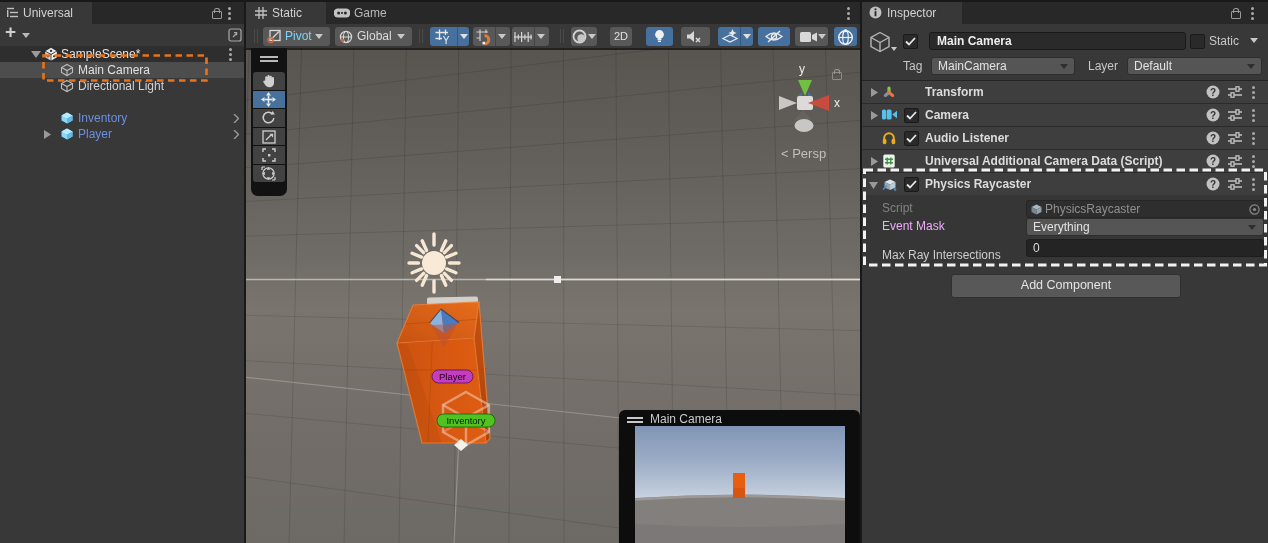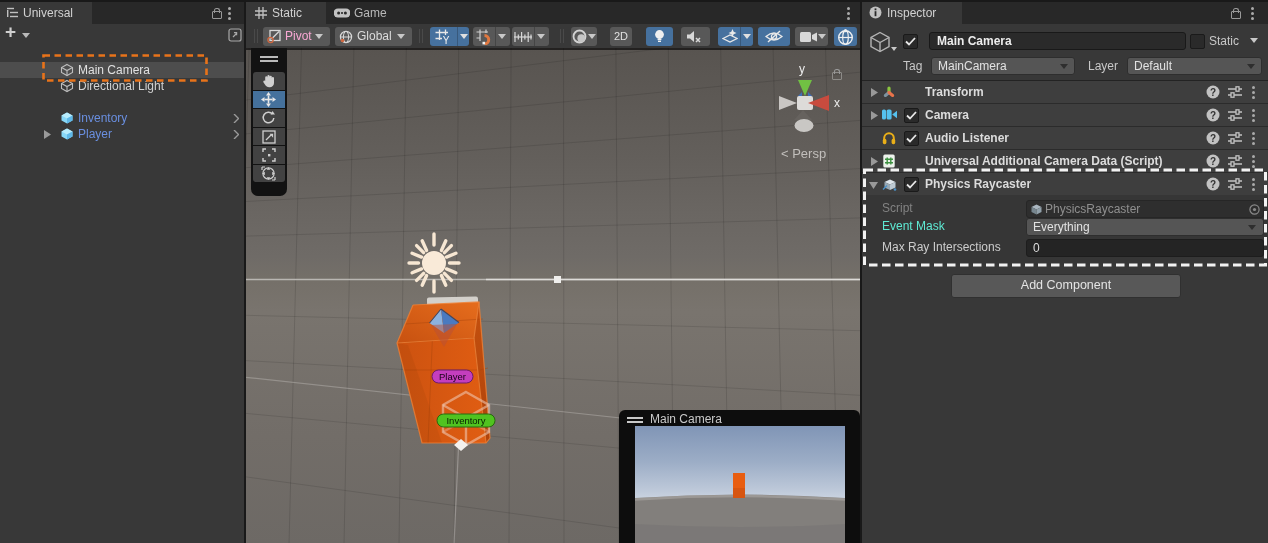--- a/index.html
+++ b/index.html
@@ -58,20 +58,39 @@
   <div class="abs" style="left:0;top:22px;width:244px;height:22px;background:#383838;">
     <span style="position:absolute;left:5px;top:-3px;color:#cfcfcf;font-size:19px;font-weight:bold;">+</span>
     <div class="darr" style="left:22px;top:9px;border-top-color:#b9b9b9;"></div>
     <svg style="position:absolute;left:228px;top:4px;" width="14" height="14" viewBox="0 0 14 14">
       <rect x="1" y="1" width="12" height="12" rx="2" fill="none" stroke="#a8a8a8" stroke-width="1.2"></rect>
       <path d="M5 9 L9 5 M6 4.6 h2.6 v2.6" stroke="#a8a8a8" stroke-width="1.2" fill="none"></path>
     </svg>
   </div>
 
   <div class="abs" id="tree" style="left:0;top:42px;width:244px;height:499px;">
+    <div class="row" style="top:2px;background:#2e2e2e;color:#e4e4e4;">
+      <svg style="position:absolute;left:31px;top:5px;" width="10" height="7" viewBox="0 0 10 7">
+            <path d="M0 0 h10 l-5 7 z" fill="#9a9a9a"></path>
+          </svg>
+      <svg style="position:absolute;left:44px;top:1px;" width="14" height="14" viewBox="0 0 14 14">
+        <path d="M7 0.8 L12.4 3.9 L7 7 L1.6 3.9 Z" fill="#e6e6e6"></path>
+        <path d="M1.2 4.6 L6.6 7.7 L6.6 13.4 L1.2 10.3 Z" fill="#d2d2d2"></path>
+        <path d="M12.8 4.6 L7.4 7.7 L7.4 13.4 L12.8 10.3 Z" fill="#f4f4f4"></path>
+        <circle cx="7" cy="3.9" r="1.1" fill="#2e2e2e"></circle>
+        <circle cx="3.9" cy="9.3" r="1.1" fill="#2e2e2e"></circle>
+        <circle cx="10.1" cy="9.3" r="1.1" fill="#2e2e2e"></circle>
+      </svg>
+      <span style="position:absolute;left:61px;">SampleScene*</span>
+      <div class="dots3" style="left:229px;top:2px;">
+            <i></i>
+            <i></i>
+            <i></i>
+          </div>
+    </div>
     <div class="row" style="top:18px;background:#4d4d4d;color:#e0e0e0;">
       <svg style="position:absolute;left:60px;top:1px;" width="14" height="14" viewBox="0 0 14 14">
         <g fill="none" stroke="#bdbdbd" stroke-width="1.1">
           <path d="M7 1.5 L12.5 4.5 L12.5 9.5 L7 12.5 L1.5 9.5 L1.5 4.5 Z"></path>
           <path d="M1.5 4.5 L7 7.5 L12.5 4.5 M7 7.5 L7 12.5"></path>
         </g>
       </svg>
       <span style="position:absolute;left:78px;">Main Camera</span>
     </div>
     <div class="row" style="top:34px;">
@@ -138,21 +157,21 @@
           <i></i>
           <i></i>
           <i></i>
         </div>
   </div>
 
   <div class="abs" id="stoolbar" style="left:0;top:22px;width:614px;height:24px;background:#383838;">
     <div class="abs" style="left:8px;top:5px;width:1px;height:14px;background:#4a4a4a;"></div>
     <div class="abs" style="left:11px;top:5px;width:1px;height:14px;background:#4a4a4a;"></div>
 
-    <div class="abs" style="left:17px;top:3px;width:67px;height:19px;background:#585858;border-radius:3px;color:#f9a8d4;font-size:12px;line-height:19px;">
+    <div class="abs" style="left:17px;top:3px;width:67px;height:19px;background:#585858;border-radius:3px;color:#7dd3fc;font-size:12px;line-height:19px;">
       <svg style="position:absolute;left:4px;top:2px;" width="15" height="15" viewBox="0 0 15 15">
         <rect x="3" y="1.5" width="10" height="10" fill="none" stroke="#d8d8d8" stroke-width="1.3"></rect>
         <path d="M4.5 10 L12 2.5" stroke="#d8d8d8" stroke-width="1.3"></path>
         <circle cx="3.5" cy="11" r="2.6" fill="none" stroke="#d06840" stroke-width="1.4"></circle>
       </svg>
       <span style="position:absolute;left:22px;">Pivot</span>
       <div class="darr" style="left:52px;top:7px;"></div>
     </div>
 
     <div class="abs" style="left:89px;top:3px;width:77px;height:19px;background:#585858;border-radius:3px;color:#dcdcdc;font-size:12px;line-height:19px;">
@@ -704,26 +723,26 @@
         <path d="M5.5 0.5 L10.5 3 L5.5 5.5 L0.5 3 Z" fill="#aab6c0"></path>
         <path d="M0.5 3 L5.5 5.5 L5.5 10.5 L0.5 8 Z" fill="#77868f"></path>
         <path d="M10.5 3 L5.5 5.5 L5.5 10.5 L10.5 8 Z" fill="#91a0aa"></path>
       </svg>
       <span style="position:absolute;left:18px;">PhysicsRaycaster</span>
       <svg style="position:absolute;left:222px;top:3px;" width="11" height="11" viewBox="0 0 11 11">
         <circle cx="5.5" cy="5.5" r="4.6" fill="none" stroke="#8a8a8a" stroke-width="1.2"></circle>
         <circle cx="5.5" cy="5.5" r="1.6" fill="#8a8a8a"></circle>
       </svg>
     </div>
-    <span style="position:absolute;left:20px;top:139px;color:#5eead4;font-size:12px;">Event Mask</span>
+    <span style="position:absolute;left:20px;top:139px;color:#f0abfc;font-size:12px;">Event Mask</span>
     <div class="ddown" style="left:164px;top:138px;width:236px;height:16px;line-height:16px;">
       <span style="position:absolute;left:6px;">Everything</span>
       <div class="darr" style="left:221px;top:6px;"></div>
     </div>
-    <span style="position:absolute;left:20px;top:160px;color:#cccccc;font-size:12px;">Max Ray Intersections</span>
+    <span style="position:absolute;left:20px;top:168px;color:#cccccc;font-size:12px;">Max Ray Intersections</span>
     <div class="abs" style="left:164px;top:159px;width:236px;height:16px;background:#242424;border:1px solid #1d1d1d;border-radius:3px;color:#dddddd;font-size:12px;line-height:16px;">
       <span style="position:absolute;left:6px;">0</span>
     </div>
 
     <svg class="abs" style="left:0;top:0;" width="406" height="220" viewBox="0 0 406 220">
       <rect x="2.5" y="90" width="401" height="95" fill="none" stroke="#f2f2f2" stroke-width="3" stroke-dasharray="8.5 4.5"></rect>
     </svg>
 
     <div class="abs" style="left:89px;top:194px;width:228px;height:22px;background:#585858;border:1px solid #303030;border-radius:3px;color:#e4e4e4;font-size:12.5px;line-height:21px;text-align:center;">Add Component</div>
   </div>

